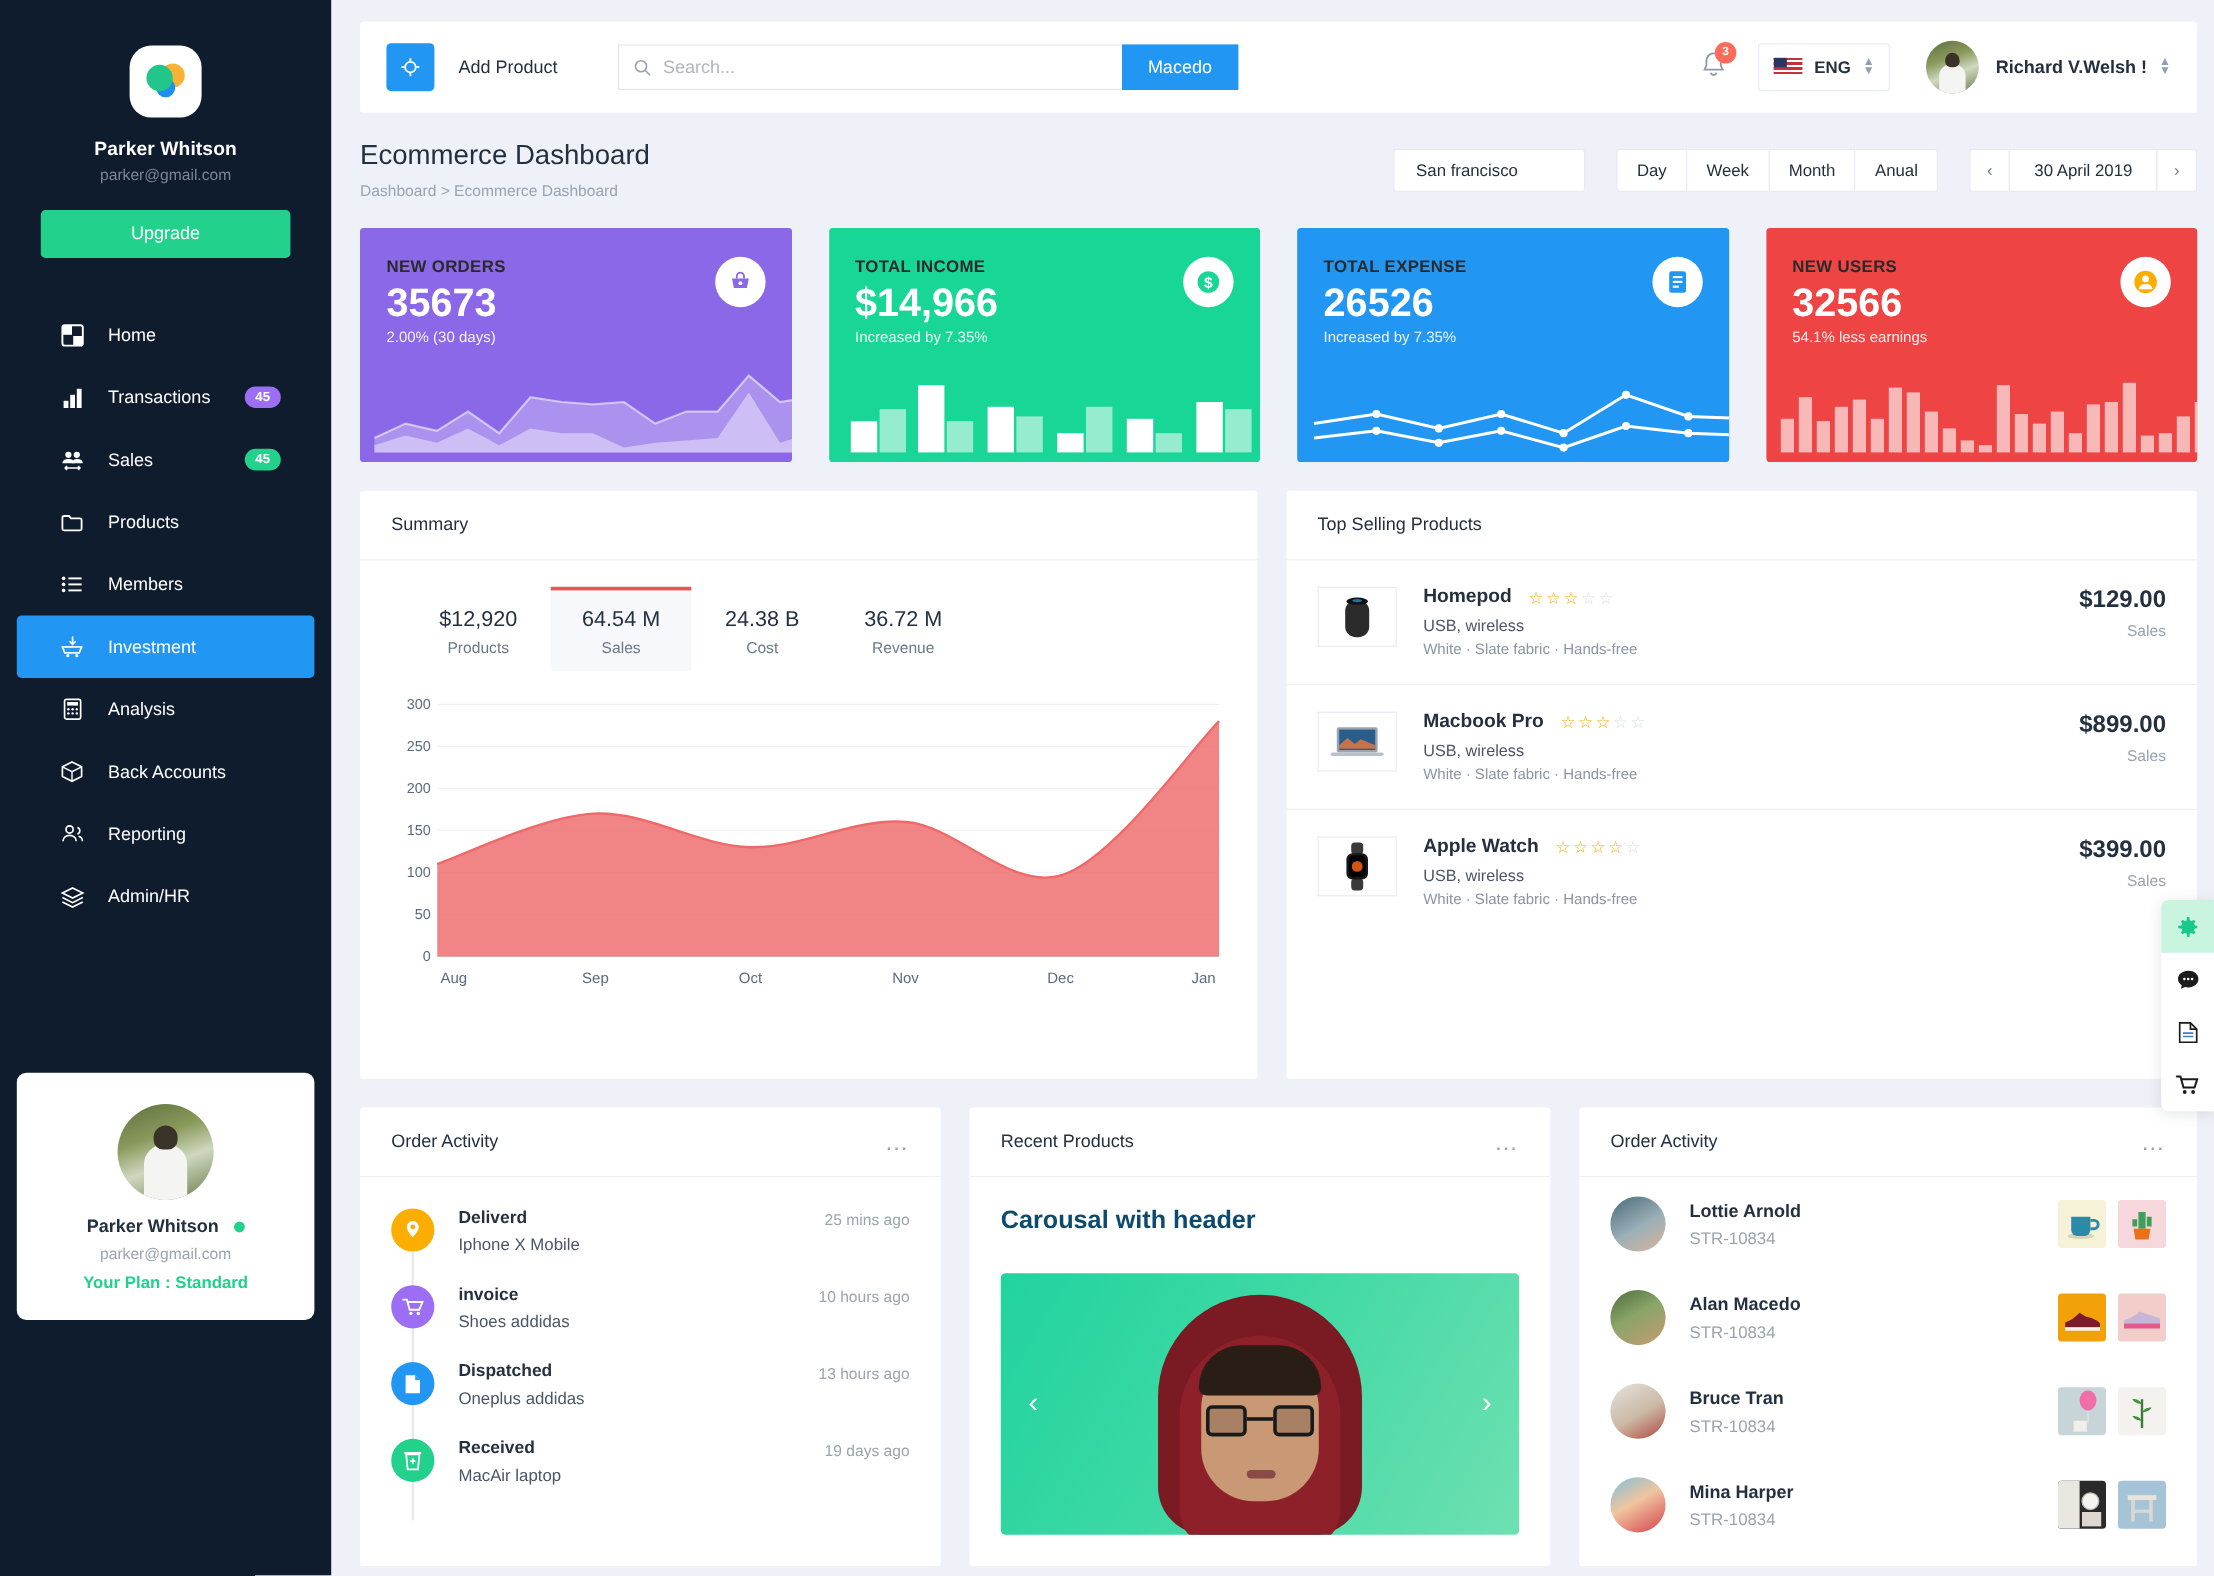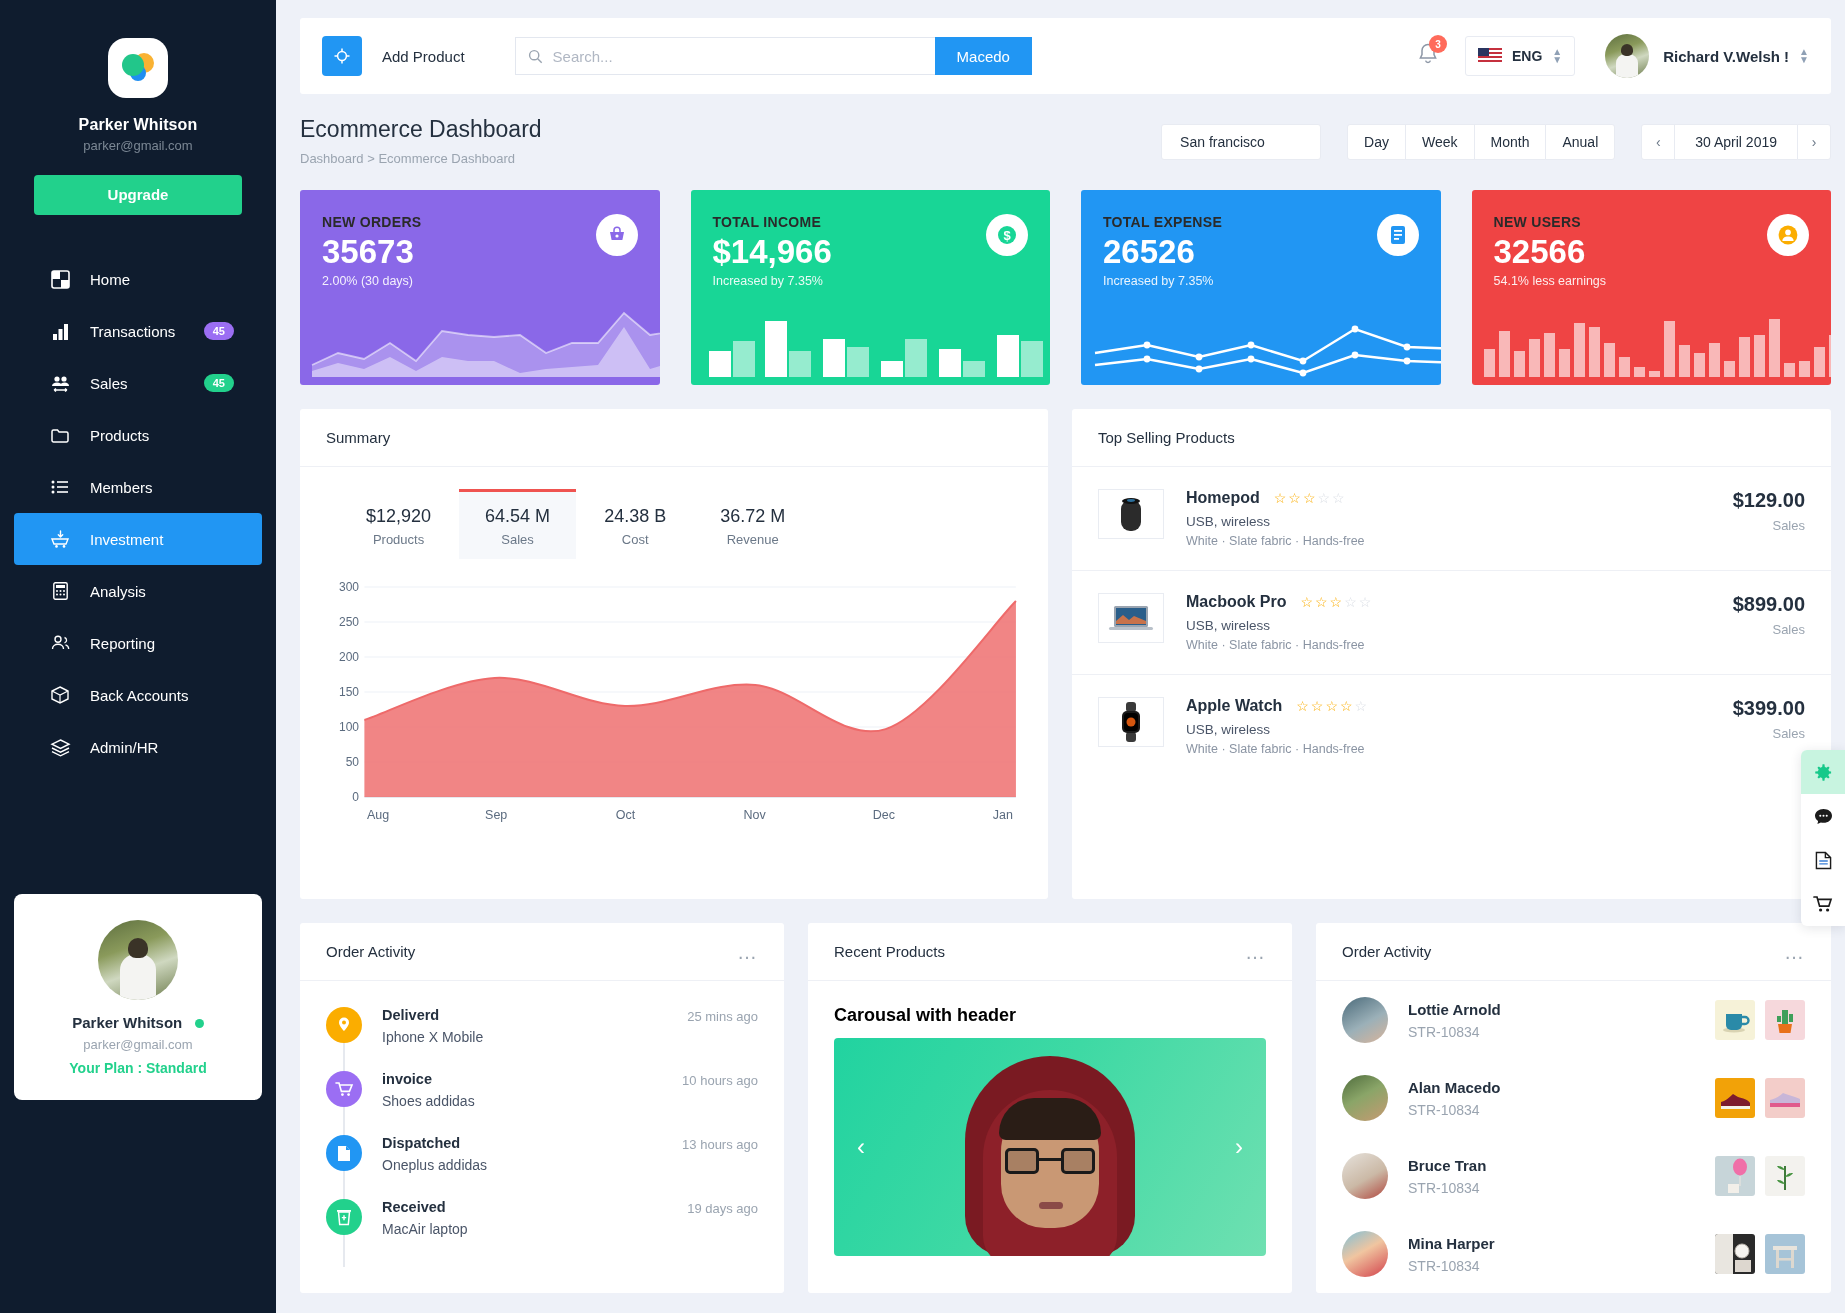--- a/index.html
+++ b/index.html
@@ -29,21 +29,21 @@
   }
   .logo-dot { position: absolute; border-radius: 50%; }
   .logo-g { width: 22px; height: 22px; background: #22c68a; left: 14px; top: 16px; }
   .logo-y { width: 20px; height: 20px; background: #f9b233; left: 26px; top: 15px; }
   .logo-b { width: 16px; height: 16px; background: #1f8ef1; left: 22px; top: 27px; }
   .brand-name { color: #fff; font-size: 16px; font-weight: bold; margin-top: 18px; letter-spacing: .1px; }
   .brand-mail { color: #7b8794; font-size: 13px; margin-top: 4px; }
   .upgrade-btn {
     display: block; margin: 22px 34px 0 34px; height: 40px; line-height: 40px;
     background: #22d18c; color: #fff; border: none; border-radius: 4px;
-    font-size: 15px; font-weight: bold; width: calc(100% - 68px); cursor: pointer;
+    font-size: 15px; font-weight: normal; width: calc(100% - 68px); cursor: pointer;
     font-family: "Liberation Sans", sans-serif;
   }
   .nav { margin-top: 38px; }
   .nav-item {
     display: flex; align-items: center; height: 52px;
     padding: 0 0 0 34px; margin: 0 14px 0 14px; border-radius: 4px;
     color: #ffffff; font-size: 15px; cursor: pointer; position: relative;
   }
   .nav-item.active { background: #2196f3; }
   .nav-ico { width: 24px; flex: 0 0 24px; display: flex; align-items: center; justify-content: center; margin-right: 18px; }
@@ -227,21 +227,21 @@
     display: flex; align-items: center; justify-content: center;
   }
   .tl-line { position: absolute; left: 17px; top: 36px; bottom: -4px; width: 2px; background: #e6e9ef; }
   .tl-item:last-child .tl-line { display: block; }
   .tl-txt { margin-left: 20px; flex: 1; }
   .tl-title { font-size: 14.5px; font-weight: bold; color: #24303f; }
   .tl-sub { font-size: 14px; color: #4a5568; margin-top: 6px; }
   .tl-time { font-size: 13px; color: #9aa4b0; margin-top: 2px; }
 
   .carousel-wrap { padding: 24px 26px 26px 26px; }
-  .carousel-title { font-size: 18px; font-weight: bold; color: #000000; margin-bottom: 12px; }
+  .carousel-title { font-size: 21px; font-weight: bold; color: #0c4a6e; margin-bottom: 32px; }
   .carousel {
     height: 218px; border-radius: 4px; position: relative; overflow: hidden;
     background: linear-gradient(120deg,#21d3a0 0%, #3ed9a4 45%, #6fe0b1 100%);
   }
   .c-face { position: absolute; left: 50%; top: 18px; transform: translateX(-50%); width: 190px; height: 210px; }
   .c-hood { position: absolute; left: 10px; top: 0; width: 170px; height: 200px; background: #7a1a22; border-radius: 85px 85px 40px 40px; }
   .c-hood2 { position: absolute; left: 28px; top: 34px; width: 134px; height: 176px; background: #8d2029; border-radius: 67px 67px 30px 30px; }
   .c-skin { position: absolute; left: 46px; top: 46px; width: 98px; height: 126px; background: #c99874; border-radius: 49px 49px 44px 44px; }
   .c-hair { position: absolute; left: 44px; top: 42px; width: 102px; height: 42px; background: #2a1d16; border-radius: 51px 51px 10px 10px; }
   .c-glass1, .c-glass2 { position: absolute; top: 92px; width: 34px; height: 26px; border: 3px solid #1a1a1a; border-radius: 5px; background: rgba(20,20,20,.18); }
@@ -371,36 +371,36 @@
               <circle cx="11" cy="9" r="1" fill="#fff"></circle>
               <circle cx="4" cy="12.5" r="1" fill="#fff"></circle>
               <circle cx="7.5" cy="12.5" r="1" fill="#fff"></circle>
               <circle cx="11" cy="12.5" r="1" fill="#fff"></circle>
             </svg>
           </span>
         <span class="nav-label">Analysis</span>
       </div>
       <div class="nav-item">
         <span class="nav-ico">
+            <svg width="18" height="18" viewBox="0 0 18 18">
+              <path d="M9 1l8 4v8l-8 4-8-4V5z" fill="none" stroke="#fff" stroke-width="1.4"></path>
+              <path d="M1 5l8 4 8-4M9 9v8" stroke="#fff" stroke-width="1.2" fill="none"></path>
+            </svg>
+          </span>
+        <span class="nav-label">Back Accounts</span>
+      </div>
+      <div class="nav-item">
+        <span class="nav-ico">
             <svg width="19" height="16" viewBox="0 0 19 16">
               <circle cx="7" cy="4.2" r="3" fill="none" stroke="#fff" stroke-width="1.4"></circle>
               <path d="M1.5 14c0-3 2.6-4.8 5.5-4.8s5.5 1.8 5.5 4.8" fill="none" stroke="#fff" stroke-width="1.4"></path>
               <path d="M13.5 2.5a2.8 2.8 0 0 1 0 5.4M14.5 9.8c2 .6 3.2 2.1 3.2 4.2" fill="none" stroke="#fff" stroke-width="1.3"></path>
             </svg>
           </span>
         <span class="nav-label">Reporting</span>
-      </div>
-      <div class="nav-item">
-        <span class="nav-ico">
-            <svg width="18" height="18" viewBox="0 0 18 18">
-              <path d="M9 1l8 4v8l-8 4-8-4V5z" fill="none" stroke="#fff" stroke-width="1.4"></path>
-              <path d="M1 5l8 4 8-4M9 9v8" stroke="#fff" stroke-width="1.2" fill="none"></path>
-            </svg>
-          </span>
-        <span class="nav-label">Back Accounts</span>
       </div>
       <div class="nav-item">
         <span class="nav-ico">
             <svg width="19" height="17" viewBox="0 0 19 17">
               <path d="M9.5 1L18 5.2 9.5 9.4 1 5.2z" fill="none" stroke="#fff" stroke-width="1.4"></path>
               <path d="M1 9l8.5 4.2L18 9" fill="none" stroke="#fff" stroke-width="1.4"></path>
               <path d="M1 12.6l8.5 4.2L18 12.6" fill="none" stroke="#fff" stroke-width="1.4"></path>
             </svg>
           </span>
         <span class="nav-label">Admin/HR</span>

